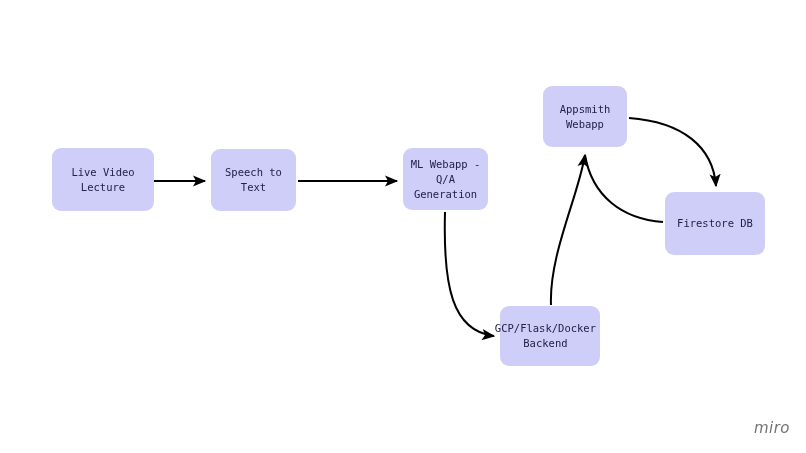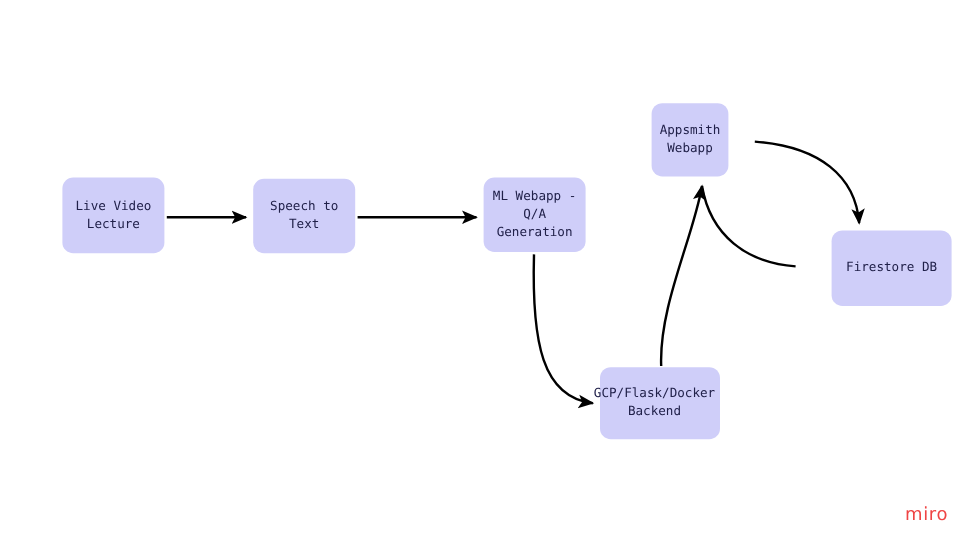--- a/index.html
+++ b/index.html
@@ -79,43 +79,43 @@
 
     <path fill="none" stroke="#000000" stroke-width="2" marker-end="url(#arrowhead)" d="M 445 212 C 443 286 452 331 494 336"></path>
 
     <path fill="none" stroke="#000000" stroke-width="2" marker-end="url(#arrowhead)" d="M 551 305 C 549 255 578 197 585 155"></path>
 
     <path fill="none" stroke="#000000" stroke-width="2" d="M 663 222 C 622 219 592 196 585 155"></path>
 
     <path fill="none" stroke="#000000" stroke-width="2" marker-end="url(#arrowhead)" d="M 629 118 C 683 122 713 147 716 186"></path>
   </svg>
 
-  <div class="node" id="node-live-video-lecture" style="left: 52px; top: 148px; width: 85px; height: 63px; background: rgb(207, 206, 249); color: rgb(33, 33, 74);">
+  <div class="node" id="node-live-video-lecture" style="left: 52px; top: 148px; width: 102px; height: 63px; background: rgb(207, 206, 249); color: rgb(33, 33, 74);">
     <span class="node-label">Live Video
 Lecture</span>
   </div>
 
   <div class="node" id="node-speech-to-text" style="left: 211px; top: 149px; width: 85px; height: 62px; background: rgb(207, 206, 249); color: rgb(33, 33, 74); justify-content: flex-end;">
     <span class="node-label">Speech to Text</span>
   </div>
 
   <div class="node" id="node-ml-model-qa-generation" style="left: 403px; top: 148px; width: 85px; height: 62px; background: rgb(207, 206, 249); color: rgb(33, 33, 74);">
     <span class="node-label">ML Webapp - Q/A
 Generation</span>
   </div>
 
-  <div class="node" id="node-appsmith-webapp" style="left: 543px; top: 86px; width: 64px; height: 61px; background: rgb(207, 206, 249); color: rgb(33, 33, 74);">
+  <div class="node" id="node-appsmith-webapp" style="left: 543px; top: 86px; width: 84px; height: 61px; background: rgb(207, 206, 249); color: rgb(33, 33, 74);">
     <span class="node-label">Appsmith
 Webapp</span>
   </div>
 
-  <div class="node" id="node-firestore-db" style="left: 665px; top: 192px; width: 100px; height: 63px; background: rgb(207, 206, 249); color: rgb(33, 33, 74); margin-left: 28px;">
+  <div class="node" id="node-firestore-db" style="left: 665px; top: 192px; width: 100px; height: 63px; background: rgb(207, 206, 249); color: rgb(33, 33, 74);">
     <span class="node-label">Firestore DB</span>
   </div>
 
   <div class="node" id="node-gcp-flask-docker-backend" style="left: 500px; top: 306px; width: 100px; height: 60px; background: rgb(207, 206, 249); color: rgb(33, 33, 74); justify-content: flex-end;">
     <span class="node-label">GCP/Flask/Docker
 Backend</span>
   </div>
 
-  <div id="watermark" style="color: #ef4444;">miro</div>
+  <div id="watermark" style="color: #737373; font-style: italic;">miro</div>
 
 </div>
 
 </body></html>

